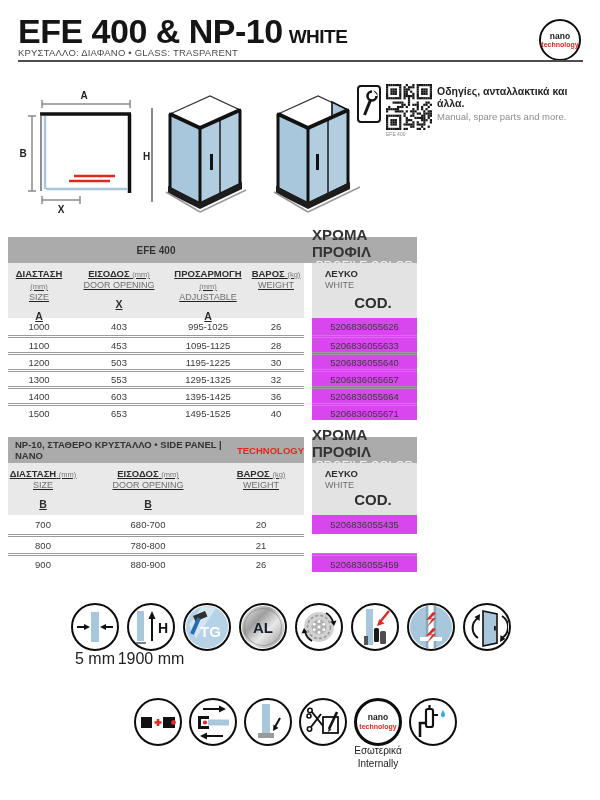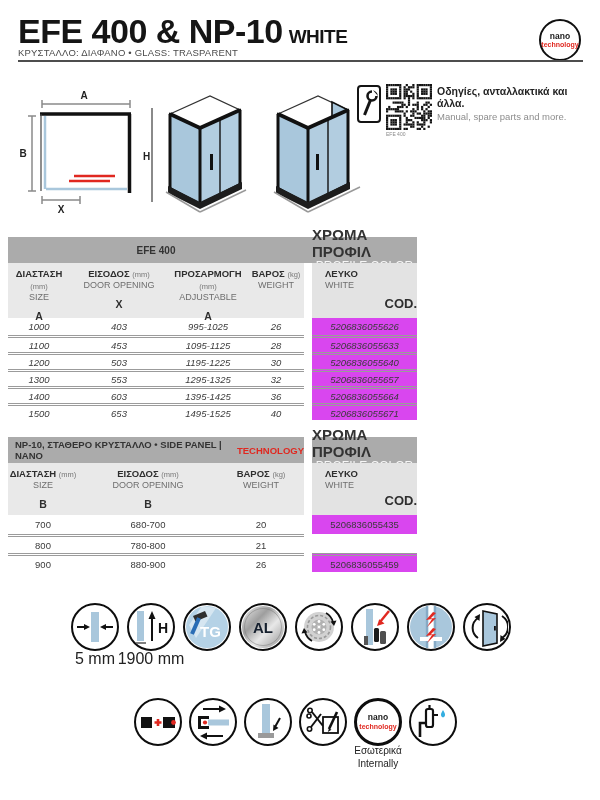--- a/index.html
+++ b/index.html
@@ -39,38 +39,38 @@
                font-size:10px;font-weight:700;color:#333;}
   .t2 .band .bmain{justify-content:flex-start;padding-left:7px;box-sizing:border-box;font-size:9.5px;}
   .band .bgap{width:8px;background:#ababab;}
   .t2 .band .bgap{background:#fff;}
   .band .bright{width:105px;background:#ababab;display:flex;flex-direction:column;align-items:center;
                 justify-content:center;line-height:1.15;}
   .band .bright .r1{font-size:15px;font-weight:700;color:#333;}
   .band .bright .r2{font-size:12px;color:#f7f7f7;}
   .red{color:#e02820;}
 
-  .thead{display:flex;}
+  .thead{display:flex;text-decoration:underline;}
   .t1 .thead{height:55px;} .t2 .thead{height:52px;}
   .main-cells{width:296px;display:flex;}
   .thead .main-cells{background:#e9e9e9;}
   .gap{width:8px;}
   .cod-col{width:105px;background:#e3e3e3;position:relative;box-sizing:border-box;}
   .hcol{box-sizing:border-box;text-align:center;padding-top:5px;line-height:1.25;}
   .hline1{font-size:9.5px;font-weight:700;color:#2e2e2e;}
   .hline1 .unit{font-size:7.5px;font-weight:400;color:#777;}
   .hline2{font-size:9px;color:#6e6e6e;}
   .hsym{font-size:10.5px;font-weight:700;color:#2e2e2e;margin-top:7px;}
   .wl{position:absolute;left:13px;top:5px;font-size:9.5px;font-weight:700;color:#2e2e2e;line-height:1.25;}
   .wl2{font-weight:400;color:#6e6e6e;font-size:9px;}
-  .cod-label{position:absolute;bottom:7px;left:0;right:0;text-align:right;padding-left:17px;
-             font-size:13px;font-weight:700;color:#2e2e2e;}
+  .cod-label{position:absolute;bottom:7px;left:0;right:0;text-align:center;padding-left:17px;
+             font-size:15px;font-weight:700;color:#2e2e2e;}
 
   .rows .row{display:flex;}
-  .t1 .rows .row{height:17px;font-style:italic;} .t2 .rows .row{height:19px;}
+  .t1 .rows .row{height:17px;} .t2 .rows .row{height:19px;}
   .rows .row .main-cells{height:100%;box-sizing:border-box;}
   .rows .cell{display:flex;align-items:center;justify-content:center;font-size:9.5px;color:#3a3a3a;height:100%;box-sizing:border-box;}
   .rows .cod-cell{width:105px;background:#d946ef;display:flex;align-items:center;justify-content:center;
                   font-size:9.5px;color:#3a3a3a;box-sizing:border-box;}
   .rows .row + .row .main-cells,
   .rows .row + .row .cod-cell{border-top:3px double #9b9b9b;}
 
   .t1 .c1{width:62px;} .t1 .c2{width:98px;} .t1 .c3{width:80px;} .t1 .c4{width:56px;}
   .t2 .c1{width:70px;} .t2 .c2{width:140px;} .t2 .c3{width:86px;}
 

